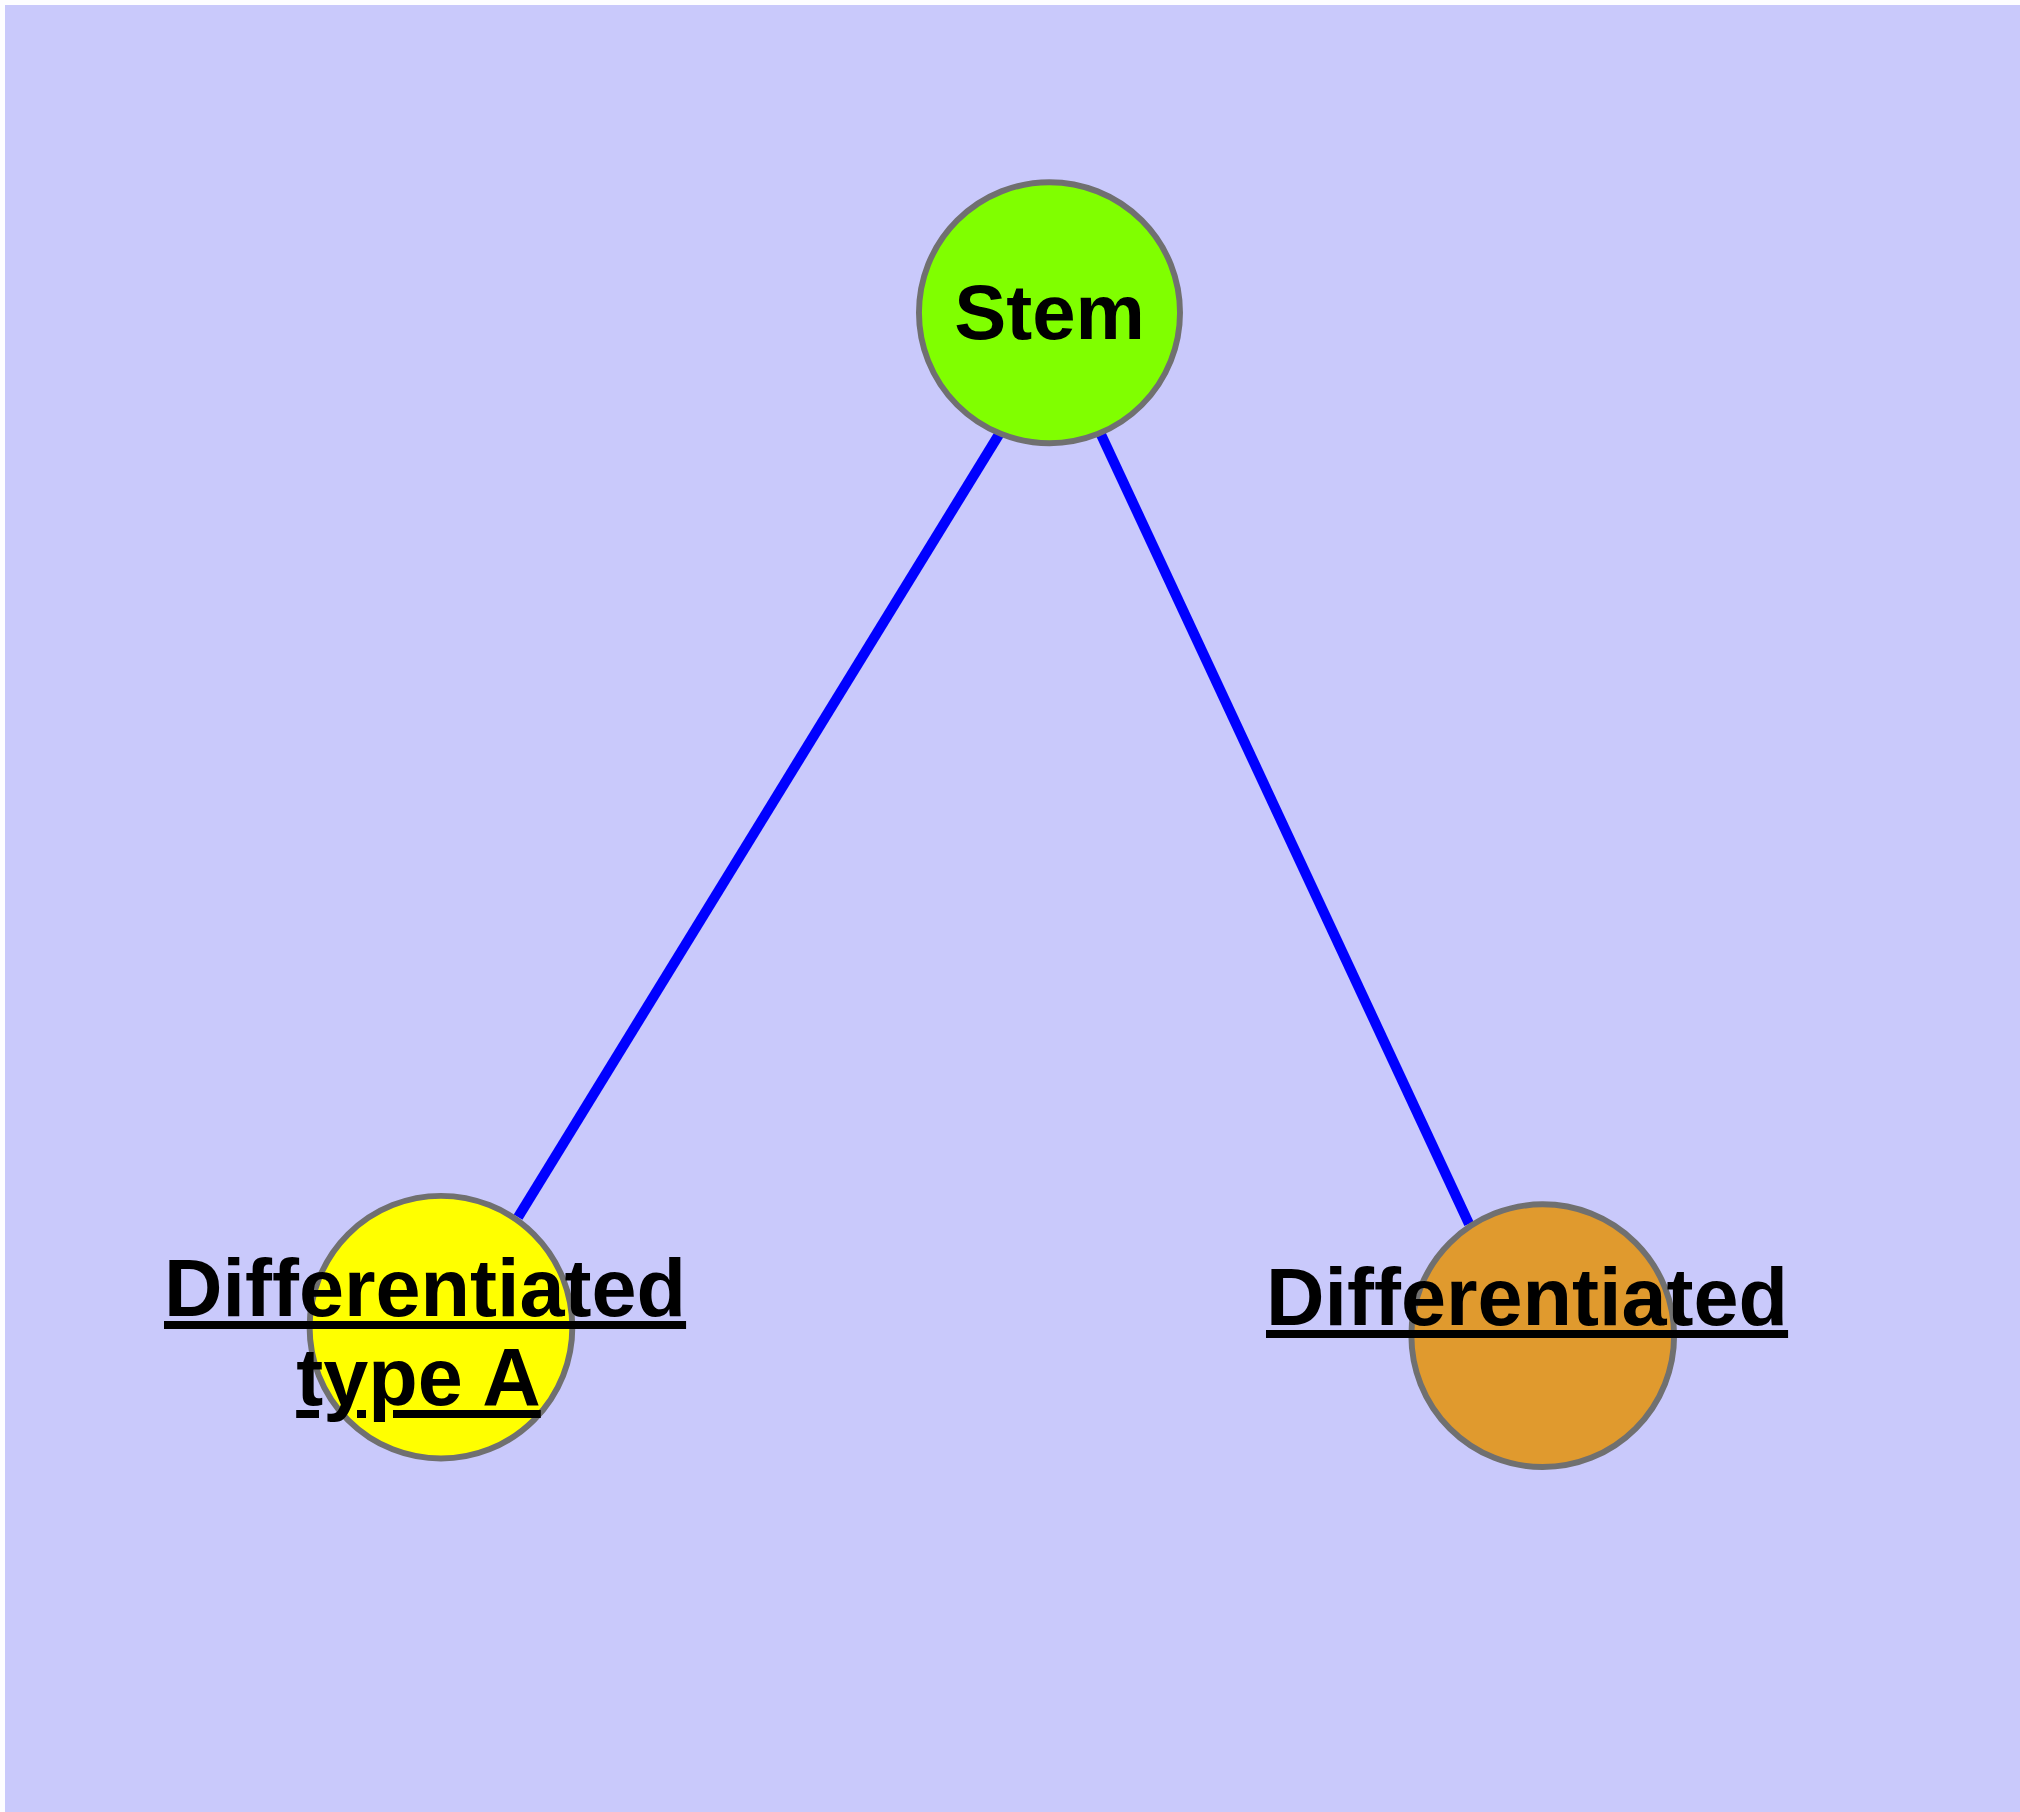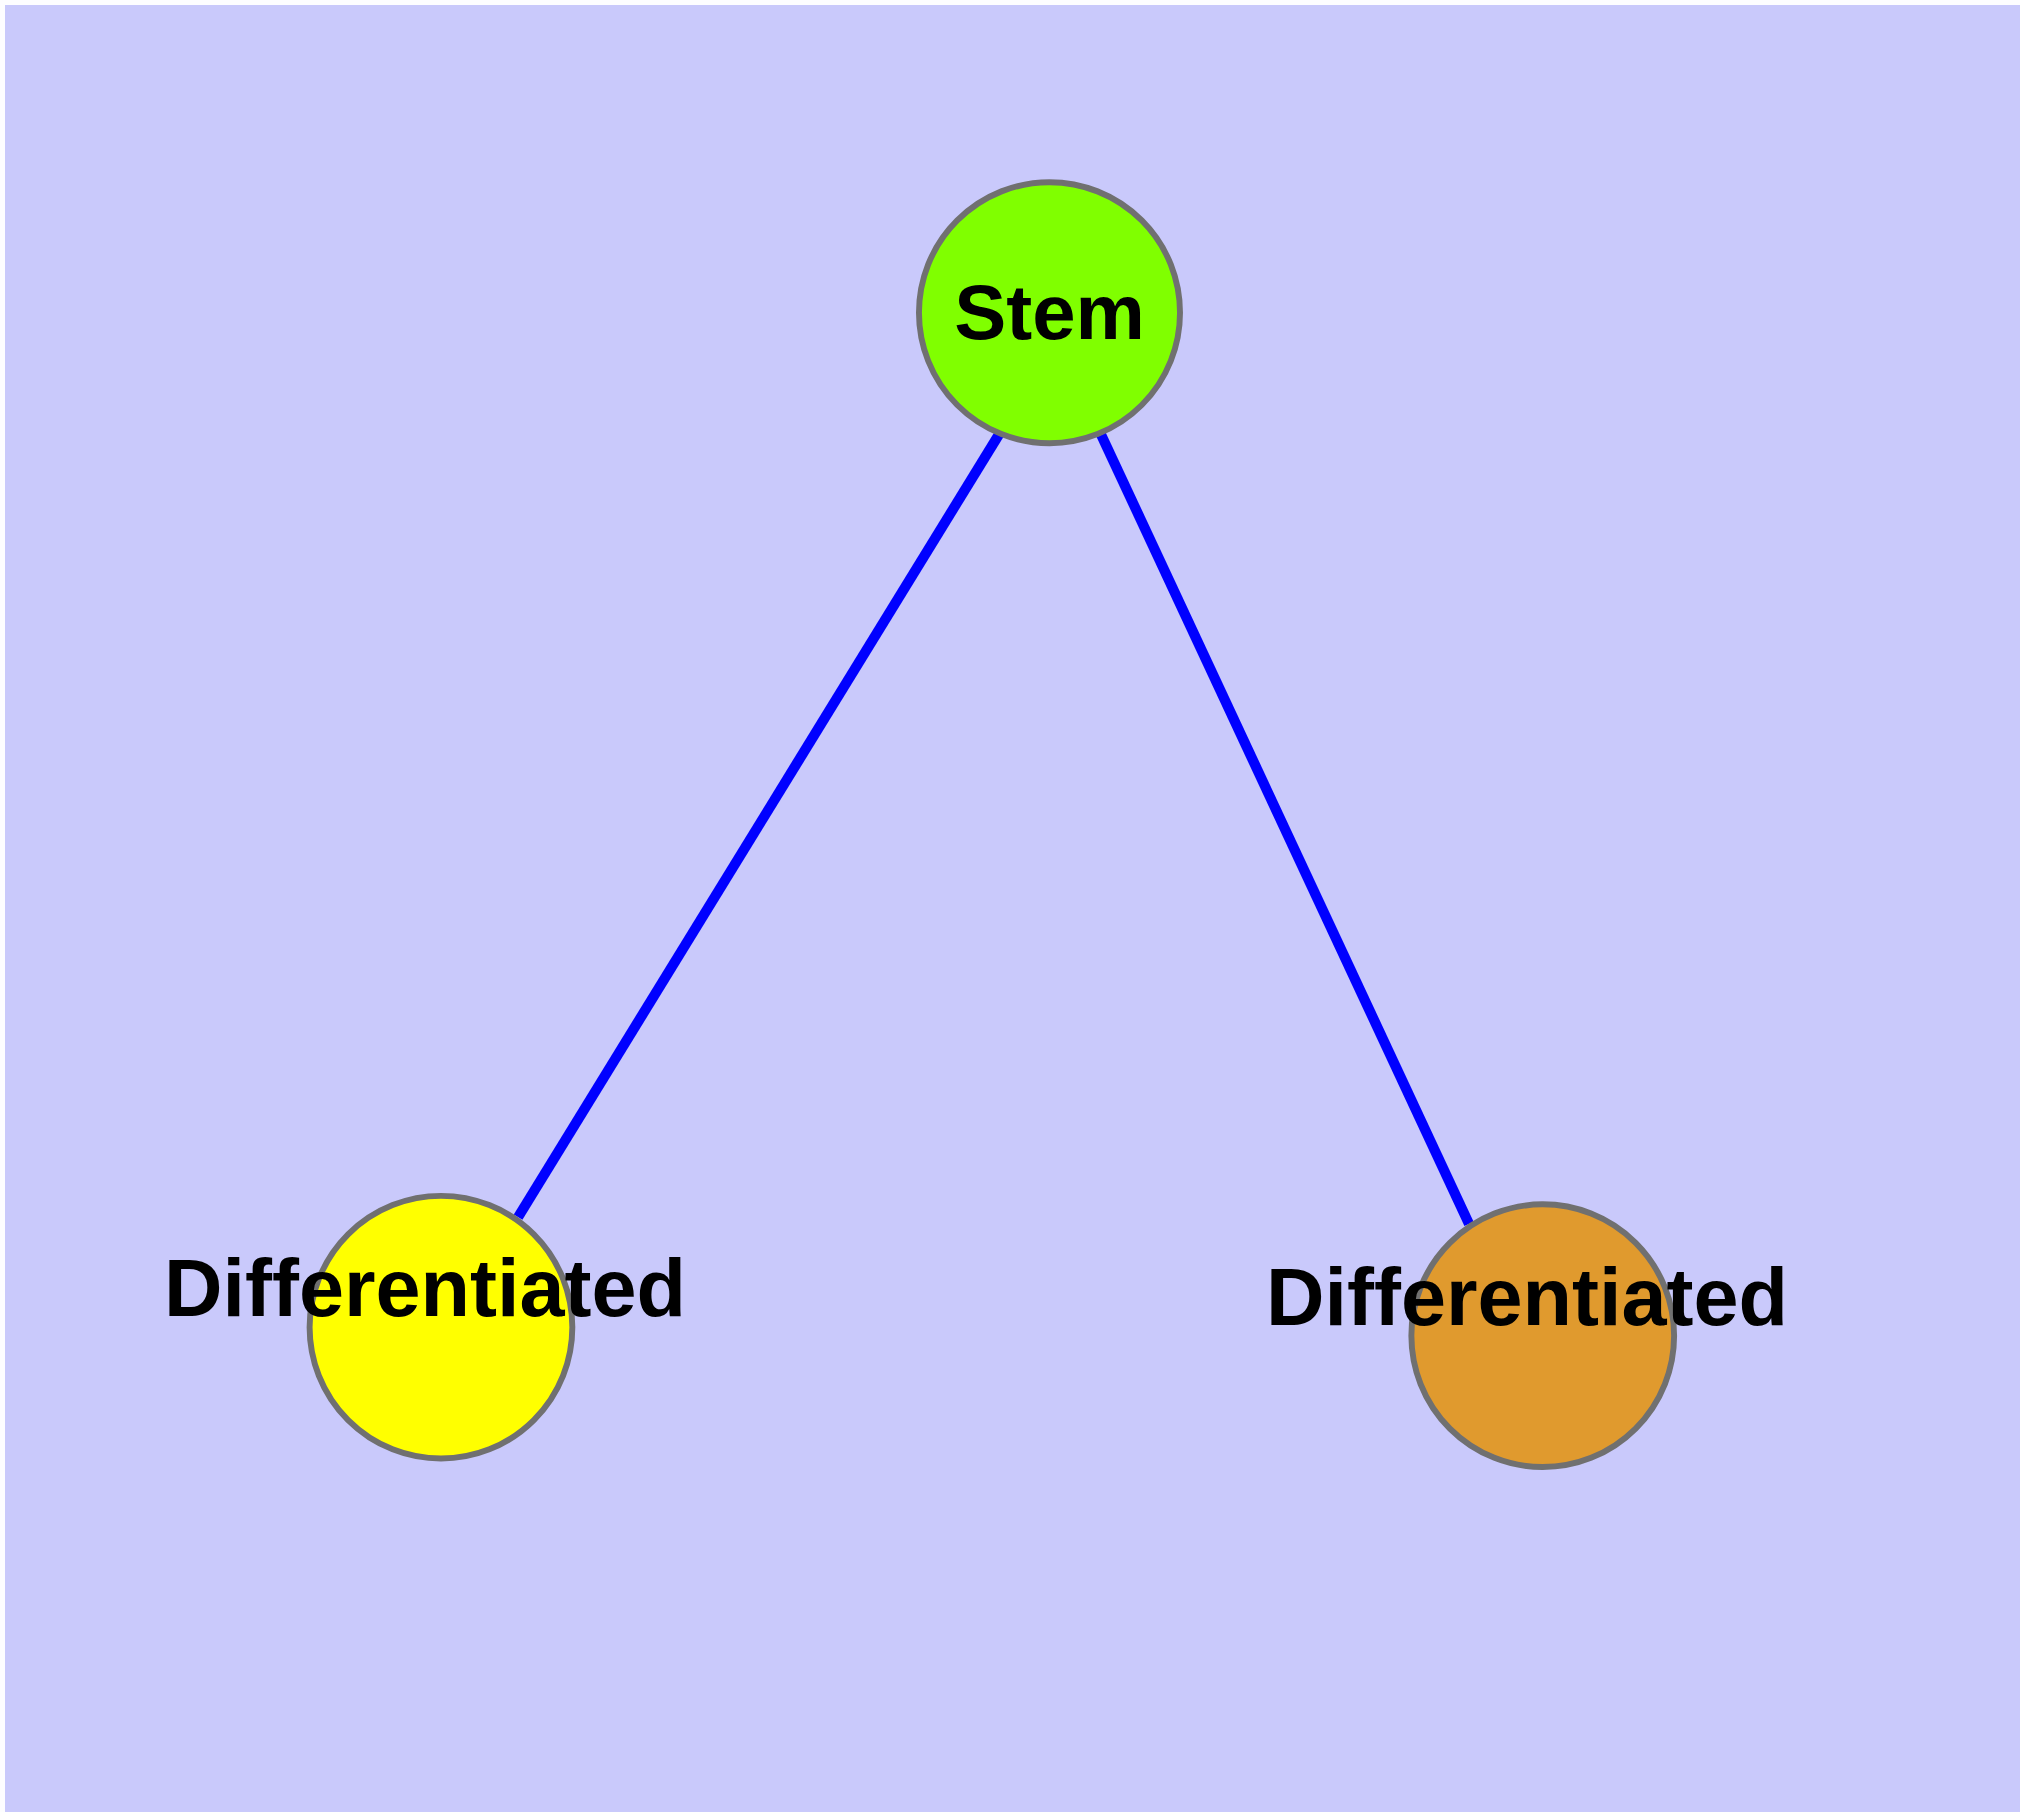--- a/index.html
+++ b/index.html
@@ -40,20 +40,21 @@
     line-height: 1.10;
     white-space: nowrap;
     -webkit-font-smoothing: antialiased;
     pointer-events: none;
   }
   .node-label.stem {
     font-size: 78px;
   }
   .node-label.leaf {
     font-size: 81px;
+    text-decoration: underline;
   }
 </style>
 </head>
 <body>
 
 <div id="canvas" style="background: rgb(253, 253, 255);">
 
   <div id="plot-bg" style="background: rgb(201, 201, 251);"></div>
 
   <svg id="graph-svg" viewBox="0 0 2384 2138">
@@ -69,20 +70,21 @@
       <circle cx="1820" cy="1576" r="155" fill="#e09a2e" stroke="#707070" stroke-width="7"></circle>
     </g>
   </svg>
 
   <div class="node-label stem" style="left: 795px; top: 270px; width: 509px; color: rgb(0, 0, 0);">
     <span>Stem</span>
   </div>
 
   <div class="node-label leaf" style="left: 164px; top: 1244px; width: 509px; color: rgb(0, 0, 0);">
     <div>Differentiated</div>
+    <div>type A</div>
   </div>
 
   <div class="node-label leaf" style="left: 1266px; top: 1253px; width: 509px; color: rgb(0, 0, 0);">
     <div>Differentiated</div>
   </div>
 
 </div>
 
 
 </body></html>

